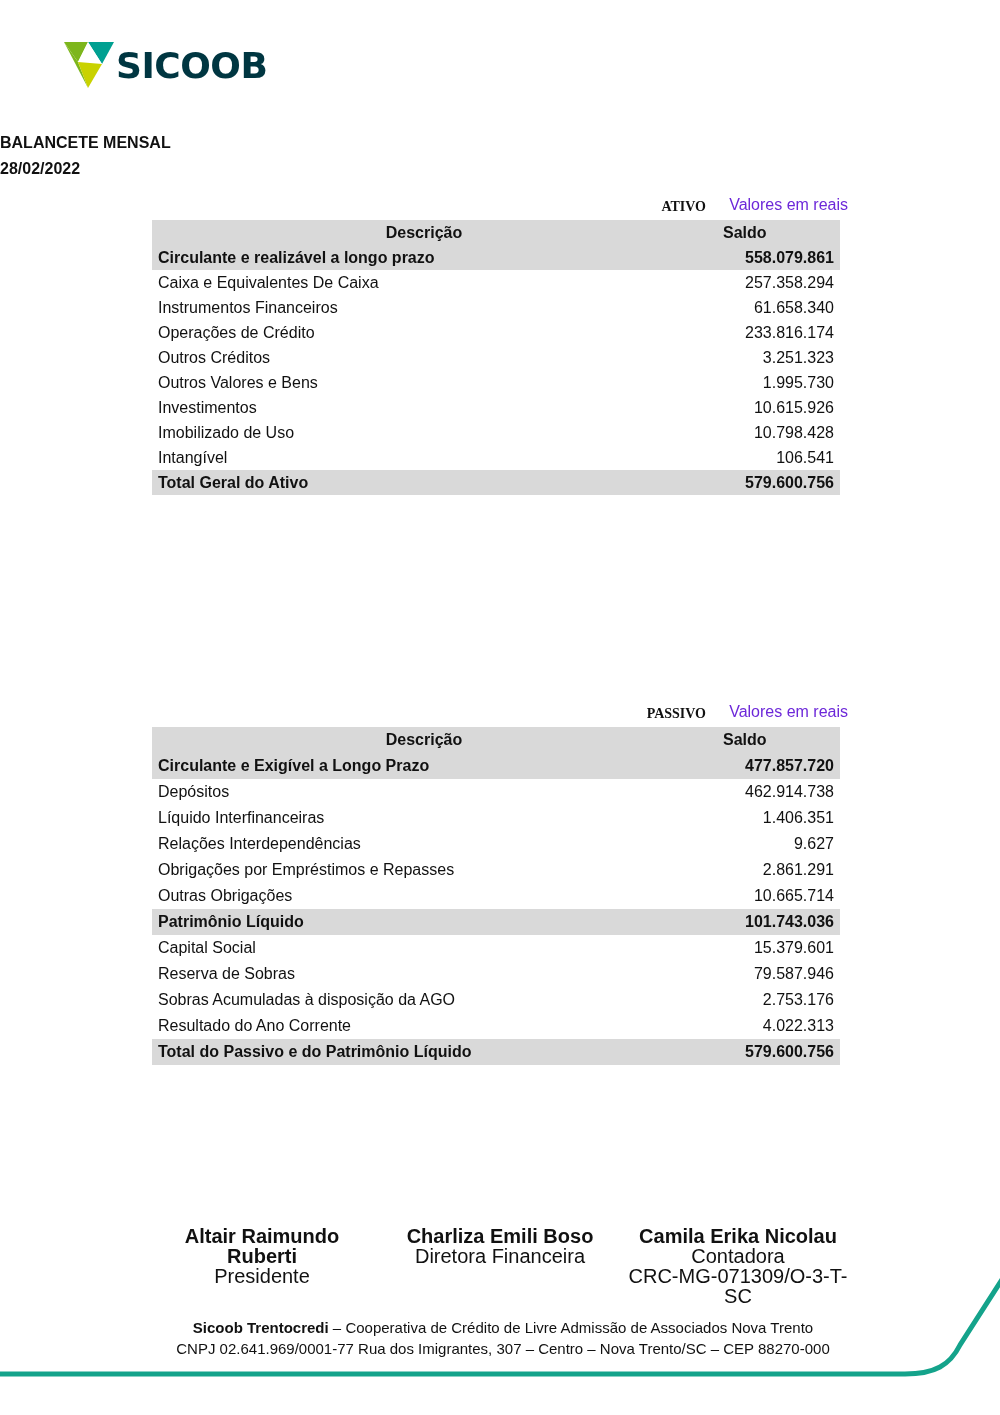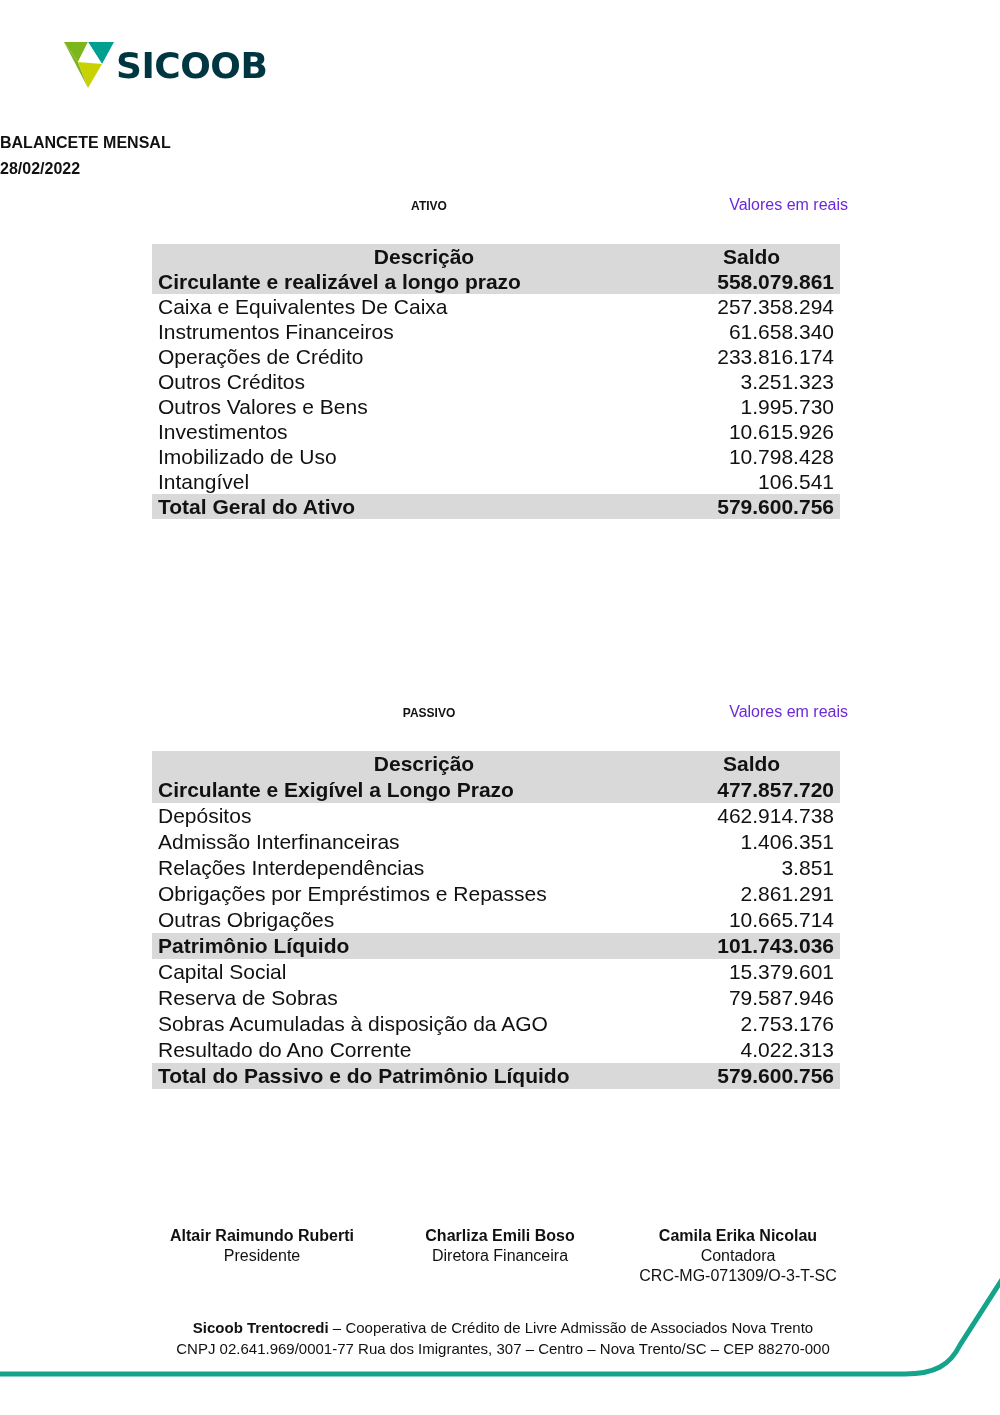--- a/index.html
+++ b/index.html
@@ -13,38 +13,38 @@
     .logo-text {
       font-family: "DejaVu Sans", sans-serif; font-weight: bold;
       font-size: 36px; color: #003641; letter-spacing: -0.5px; margin-left: 2px;
     }
     .title-block { position: absolute; left: 0; width: 880px; top: 130px; }
     .title-block div { font-weight: bold; font-size: 16px; line-height: 26px; }
 
     .section { position: absolute; left: 152px; width: 688px; }
     .section-head { position: relative; height: 26px; }
     .section-label {
-      position: absolute; left: 0; width: 554px; text-align: center;
-      font-weight: bold; font-size: 12px; top: 5px;
+      position: absolute; left: 0; width: 554px; text-align: right;
+      font-weight: bold; font-size: 14px; top: 5px; font-family: Liberation Serif, serif;
     }
     .units {
       position: absolute; right: -8px; top: 2px; font-size: 16px; color: #6d28d9;
       white-space: nowrap;
     }
-    table { border-collapse: collapse; width: 688px; font-size: 21px; margin-top: 24px; }
+    table { border-collapse: collapse; width: 688px; font-size: 16px; }
     td { padding: 0 6px; height: 25px; white-space: nowrap; }
     td.val { text-align: right; }
     tr.hdr td { background: #d9d9d9; font-weight: bold; text-align: center; }
     tr.hdr td.val { text-align: left; padding-left: 27px; }
     tr.bold td { background: #d9d9d9; font-weight: bold; }
     tr.total td { background: #d9d9d9; font-weight: bold; }
     #passivo td { height: 26px; }
 
     .signatures { position: absolute; top: 1226px; left: 0; width: 1000px; height: 70px; }
-    .sig { position: absolute; text-align: center; font-size: 16px; line-height: 20px; }
+    .sig { position: absolute; text-align: center; font-size: 20px; line-height: 20px; }
     .sig .name { font-weight: bold; }
     .footer { position: absolute; top: 1317px; left: 0; width: 1006px; text-align: center; font-size: 15px; line-height: 21px; }
     .footer b { font-weight: bold; }
     .wave { position: absolute; left: 0; top: 1270px; }
   </style>
 </head>
 <body>
 
 <div class="logo">
   <svg width="50" height="46" viewBox="0 0 50 46">
@@ -131,26 +131,26 @@
       </tr>
     <tr class="bold">
           <td>Circulante e Exigível a Longo Prazo</td>
           <td class="val">477.857.720</td>
         </tr>
         <tr>
           <td>Depósitos</td>
           <td class="val">462.914.738</td>
         </tr>
         <tr>
-          <td>Admissão Interfinanceiras</td>
+          <td>Líquido Interfinanceiras</td>
           <td class="val">1.406.351</td>
         </tr>
         <tr>
           <td>Relações Interdependências</td>
-          <td class="val">3.851</td>
+          <td class="val">9.627</td>
         </tr>
         <tr>
           <td>Obrigações por Empréstimos e Repasses</td>
           <td class="val">2.861.291</td>
         </tr>
         <tr>
           <td>Outras Obrigações</td>
           <td class="val">10.665.714</td>
         </tr>
         <tr class="bold">

